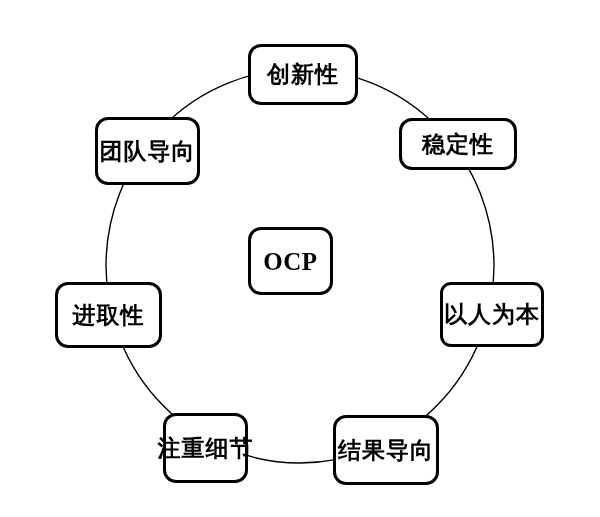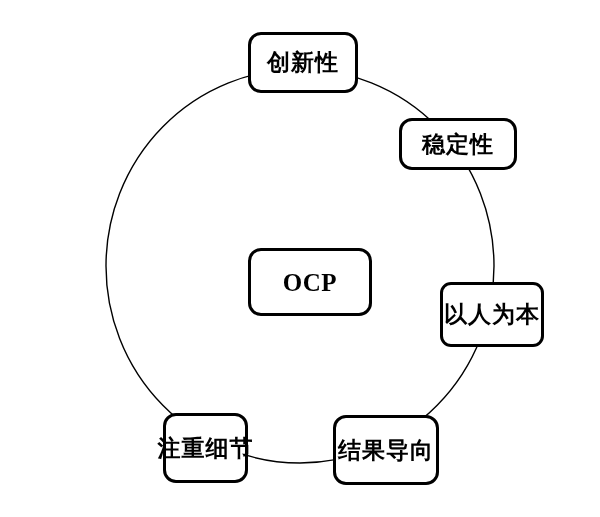--- a/index.html
+++ b/index.html
@@ -31,29 +31,29 @@
     display: flex;
     align-items: center;
     justify-content: center;
     color: #000000;
     font-weight: 700;
     font-size: 23px;
     line-height: 1;
     white-space: nowrap;
     letter-spacing: 1px;
   }
-  .node-innovation      { left: 248px; top:  32px; width: 110px; height: 61px; }
+  .node-innovation      { left: 248px; top:  44px; width: 110px; height: 61px; }
   .node-stability       { left: 399px; top: 118px; width: 118px; height: 52px; }
   .node-people-oriented { left: 440px; top: 282px; width: 104px; height: 65px; border-radius: 11px; }
   .node-result-oriented { left: 333px; top: 415px; width: 106px; height: 70px; }
   .node-detail-focus    { left: 163px; top: 413px; width: 85px; height: 70px; }
   .node-enterprising    { left:  55px; top: 282px; width: 107px; height: 66px; }
   .node-team-oriented   { left:  95px; top: 117px; width: 105px; height: 68px; }
-  .node-ocp-center      { left: 248px; top: 227px; width: 124px; height: 68px;
-                          font-size: 25px; letter-spacing: 0.5px; margin-top: 21px; }
+  .node-ocp-center      { left: 248px; top: 227px; width: 85px; height: 68px;
+                          font-size: 25px; letter-spacing: 0.5px; }
 </style>
 </head>
 <body>
 
 <div class="stage">
 
   <svg class="ring-svg" viewBox="0 0 600 517" aria-hidden="true">
     <ellipse cx="300" cy="266" rx="194" ry="197" fill="none" stroke="#000000" stroke-width="1.4"></ellipse>
   </svg>
 
@@ -70,19 +70,25 @@
   </div>
 
   <div class="node node-result-oriented">
     <span>结果导向</span>
   </div>
 
   <div class="node node-detail-focus">
     <span>注重细节</span>
   </div>
 
+  <div class="node node-enterprising">
+    <span>进取性</span>
+  </div>
 
+  <div class="node node-team-oriented">
+    <span>团队导向</span>
+  </div>
 
   <div class="node node-ocp-center">
     <span>OCP</span>
   </div>
 
 </div>
 
 </body></html>

